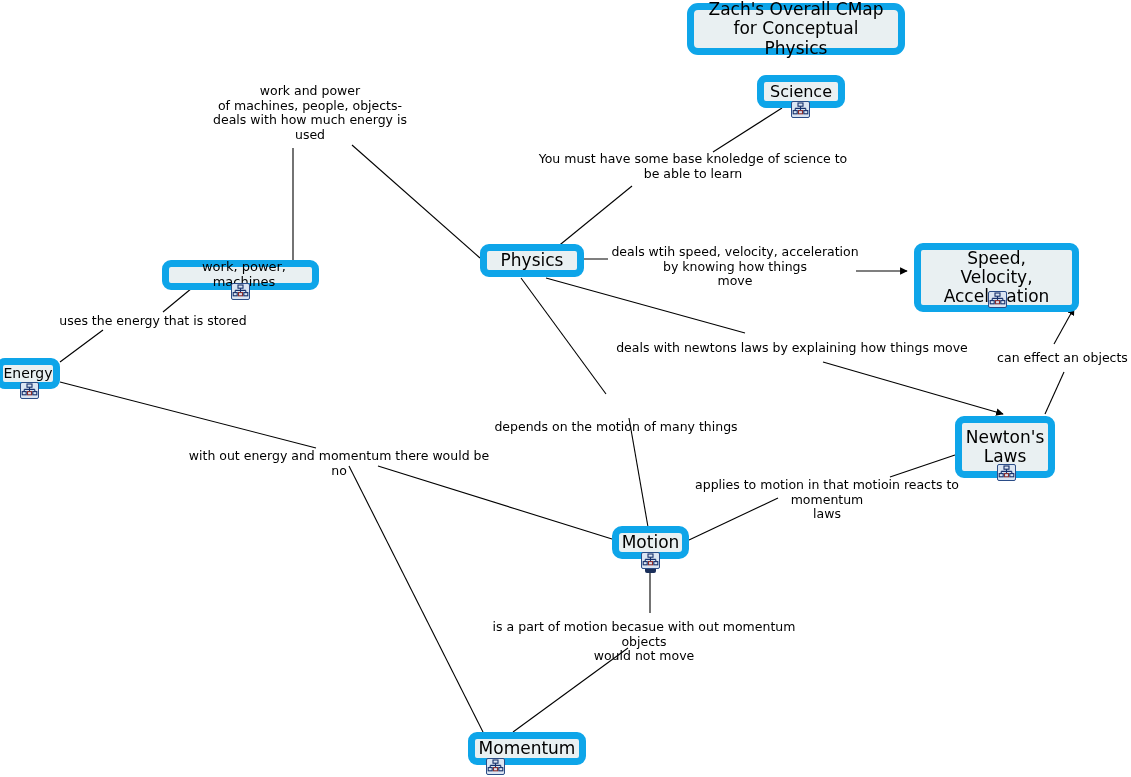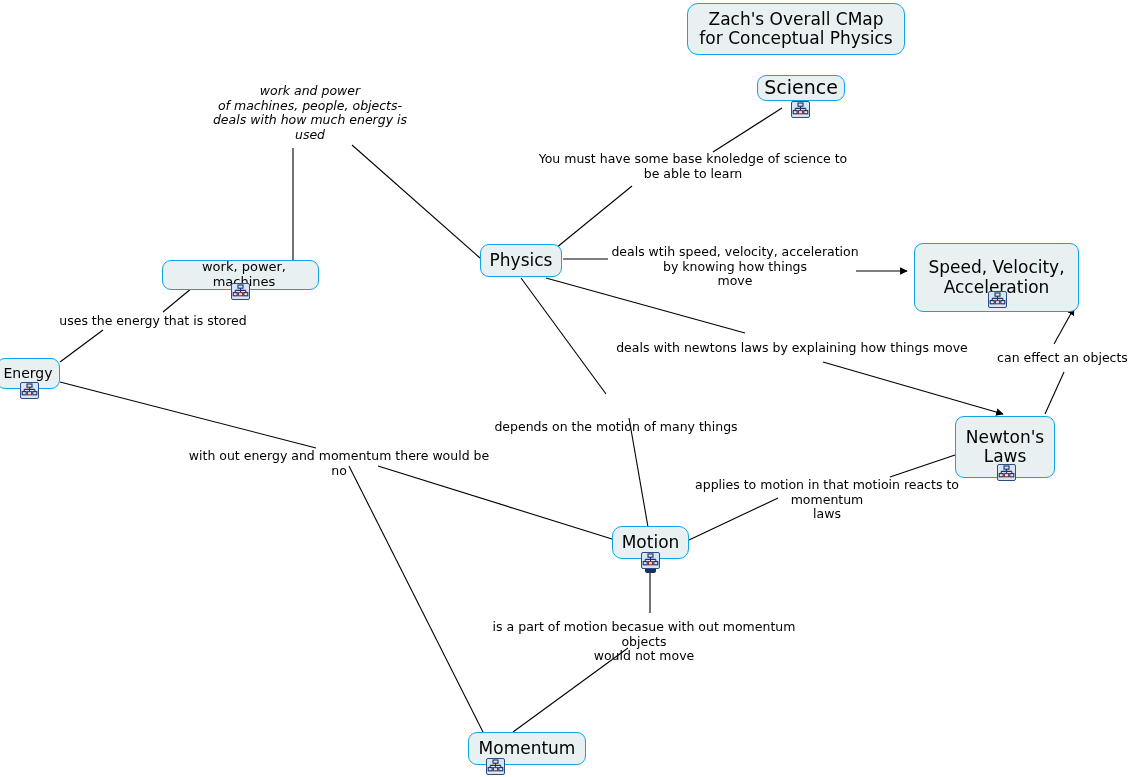--- a/index.html
+++ b/index.html
@@ -26,21 +26,21 @@
     position: absolute;
     left: 0; top: 0;
     width: 1131px;
     height: 777px;
     pointer-events: none;
   }
   .node {
     position: absolute;
     box-sizing: border-box;
     background: #e9f0f2;
-    border: 1px solid #0ea5e9;
+    border: 7px solid #0ea5e9;
     border-radius: 9px;
     display: flex;
     align-items: center;
     justify-content: center;
     text-align: center;
     line-height: 1.12;
     color: #000000;
     white-space: pre-line;
     padding: 2px 9px;
   }
@@ -120,34 +120,34 @@
     <path d="M 628 648 L 513 732" stroke="#000" stroke-width="1.1" fill="none"></path>
 
     <path d="M 349 466 L 483 732" stroke="#000" stroke-width="1.1" fill="none"></path>
   </svg>
 
   <div class="node" style="left:687px; top:3px; width:218px; height:52px; font-size:17px; border-radius:11px;">
     <span class="node-label">Zach's Overall CMap
 for Conceptual Physics</span>
   </div>
 
-  <div class="node" style="left:757px; top:75px; width:88px; height:26px; font-size:19px;">
+  <div class="node" style="left:757px; top:75px; width:88px; height:33px; font-size:16px;">
     <span class="node-label">Science</span>
   </div>
   <span class="badge" style="left:791px; top:101px;">
     <svg width="17" height="15" viewBox="0 0 17 15" xmlns="http://www.w3.org/2000/svg">
       <rect x="6" y="1" width="5" height="3.2" fill="none" stroke="#16306b" stroke-width="1.1"></rect>
       <path d="M8.5 4.2 L8.5 6.4 M3.2 6.4 L13.8 6.4 M3.2 6.4 L3.2 8.6 M8.5 6.4 L8.5 8.6 M13.8 6.4 L13.8 8.6" stroke="#16306b" stroke-width="1.1" fill="none"></path>
       <rect x="1.2" y="8.6" width="4" height="3.2" fill="none" stroke="#16306b" stroke-width="1.1"></rect>
       <rect x="6.5" y="8.6" width="4" height="3.2" fill="none" stroke="#8a2f2f" stroke-width="1.1"></rect>
       <rect x="11.8" y="8.6" width="4" height="3.2" fill="none" stroke="#16306b" stroke-width="1.1"></rect>
     </svg>
   </span>
 
-  <div class="node" style="left:480px; top:244px; width:82px; height:33px; font-size:17px;">
+  <div class="node" style="left:480px; top:244px; width:104px; height:33px; font-size:17px;">
     <span class="node-label">Physics</span>
   </div>
 
   <div class="node" style="left:914px; top:243px; width:165px; height:69px; font-size:17px;">
     <span class="node-label">Speed, Velocity,
 Acceleration</span>
   </div>
   <span class="badge" style="left:988px; top:291px;">
     <svg width="17" height="15" viewBox="0 0 17 15" xmlns="http://www.w3.org/2000/svg">
       <rect x="6" y="1" width="5" height="3.2" fill="none" stroke="#16306b" stroke-width="1.1"></rect>
@@ -218,21 +218,21 @@
   <span class="badge" style="left:486px; top:758px;">
     <svg width="17" height="15" viewBox="0 0 17 15" xmlns="http://www.w3.org/2000/svg">
       <rect x="6" y="1" width="5" height="3.2" fill="none" stroke="#16306b" stroke-width="1.1"></rect>
       <path d="M8.5 4.2 L8.5 6.4 M3.2 6.4 L13.8 6.4 M3.2 6.4 L3.2 8.6 M8.5 6.4 L8.5 8.6 M13.8 6.4 L13.8 8.6" stroke="#16306b" stroke-width="1.1" fill="none"></path>
       <rect x="1.2" y="8.6" width="4" height="3.2" fill="none" stroke="#16306b" stroke-width="1.1"></rect>
       <rect x="6.5" y="8.6" width="4" height="3.2" fill="none" stroke="#8a2f2f" stroke-width="1.1"></rect>
       <rect x="11.8" y="8.6" width="4" height="3.2" fill="none" stroke="#16306b" stroke-width="1.1"></rect>
     </svg>
   </span>
 
-  <div class="edge-label" style="left:193px; top:84px; width:234px;font-style:italic;">work and power
+  <div class="edge-label" style="left:193px; top:84px; width:234px;">work and power
 of machines, people, objects-
 deals with how much energy is
 used</div>
 
   <div class="edge-label" style="left:528px; top:152px; width:330px;">You must have some base knoledge of science to
 be able to learn</div>
 
   <div class="edge-label" style="left:605px; top:245px; width:260px;">deals wtih speed, velocity, acceleration
 by knowing how things
 move</div>

